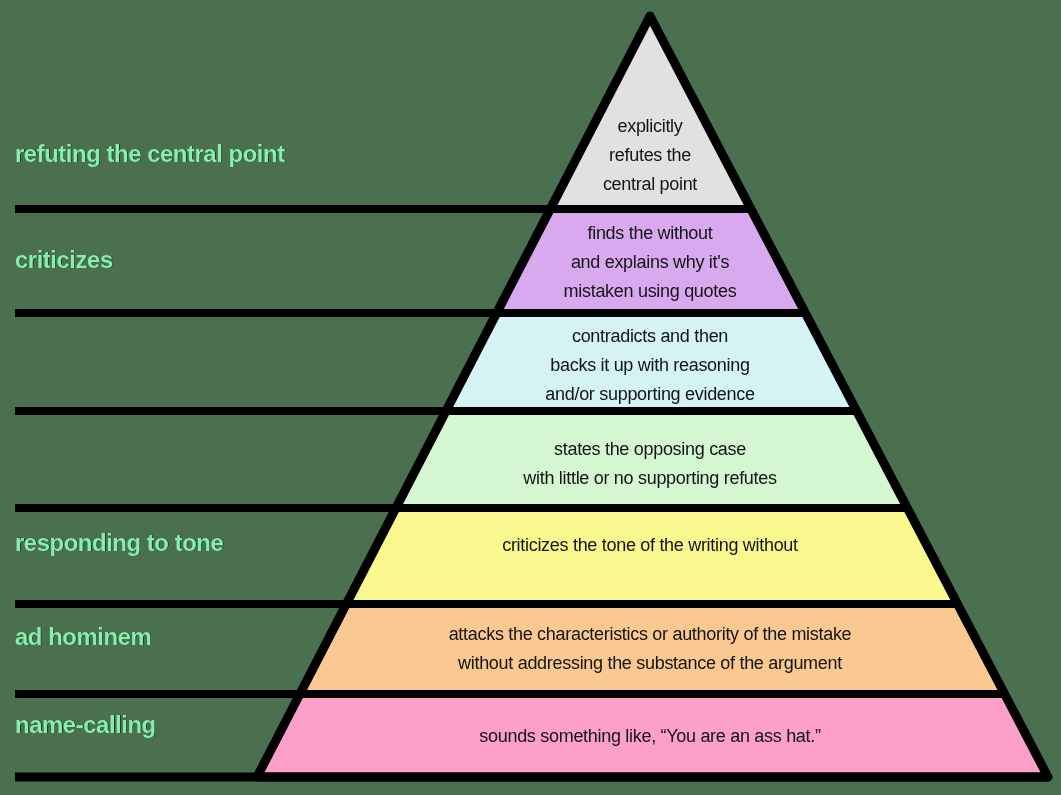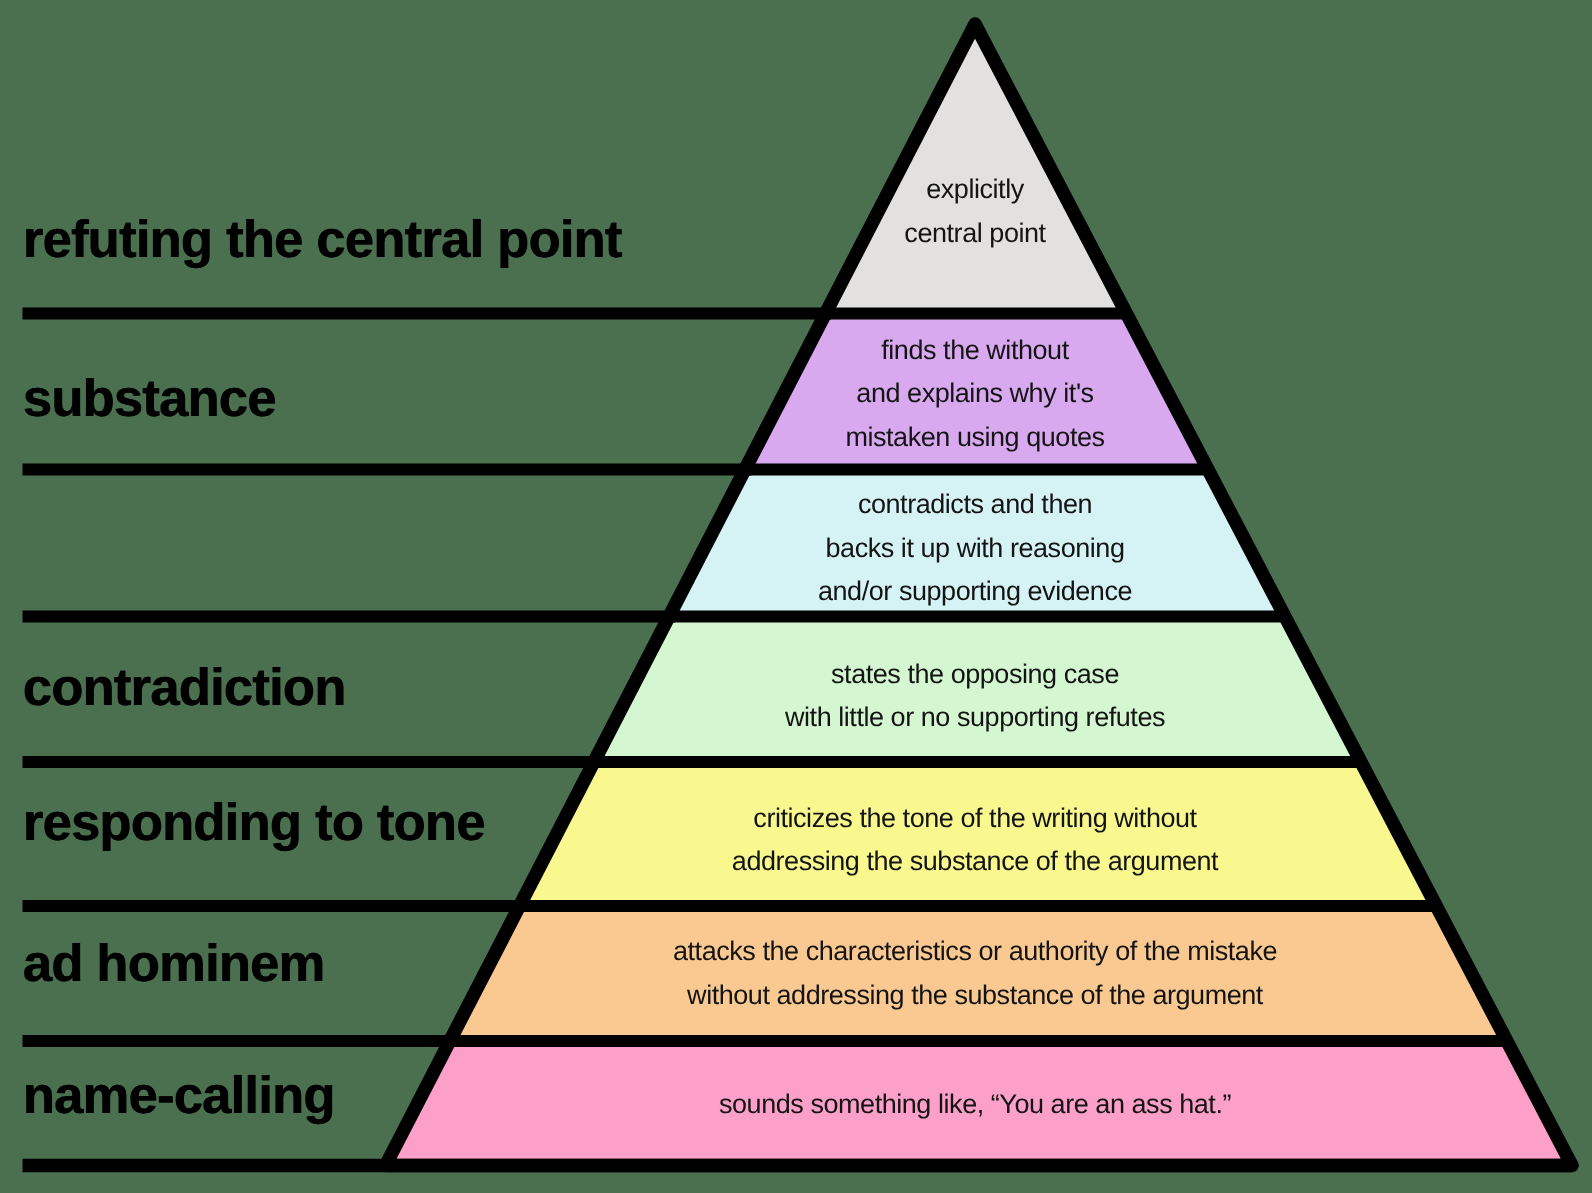--- a/index.html
+++ b/index.html
@@ -19,23 +19,23 @@
     height: 795px;
   }
   .stage > svg {
     position: absolute;
     left: 0;
     top: 0;
   }
   .side-label {
     position: absolute;
     left: 15px;
-    font-size: 35px;
+    font-size: 24px;
     font-weight: bold;
-    color: #000000;
+    color: #86efac;
     letter-spacing: -0.5px;
     white-space: nowrap;
     text-shadow: 0.5px 0 0 #000;
     line-height: 1;
   }
   .band-text {
     position: absolute;
     left: 650px;
     transform: translateX(-50%);
     text-align: center;
@@ -74,47 +74,46 @@
     <line x1="495" y1="313" x2="807" y2="313" stroke="#000" stroke-width="8"></line>
     <line x1="444" y1="411" x2="859" y2="411" stroke="#000" stroke-width="8"></line>
     <line x1="394" y1="508" x2="909" y2="508" stroke="#000" stroke-width="8"></line>
     <line x1="344" y1="604" x2="960" y2="604" stroke="#000" stroke-width="8"></line>
     <line x1="298" y1="694" x2="1007" y2="694" stroke="#000" stroke-width="8"></line>
 
     <polygon points="650,16 1048,777 257,777" fill="none" stroke="#000" stroke-width="9" stroke-linejoin="round"></polygon>
   </svg>
 
   <div class="side-label" style="top:142px">refuting the central point</div>
-  <div class="side-label" style="top:248px">substance</div>
-  <div class="side-label" style="top:441px">contradiction</div>
+  <div class="side-label" style="top:248px">criticizes</div>
   <div class="side-label" style="top:531px">responding to tone</div>
   <div class="side-label" style="top:625px">ad hominem</div>
   <div class="side-label" style="top:713px">name-calling</div>
 
   <div class="band-text" style="top:112px">
     <span>explicitly</span>
+    <span>refutes the</span>
     <span>central point</span>
   </div>
   <div class="band-text" style="top:219px">
     <span>finds the without</span>
     <span>and explains why it's</span>
     <span>mistaken using quotes</span>
   </div>
   <div class="band-text" style="top:322px">
     <span>contradicts and then</span>
     <span>backs it up with reasoning</span>
     <span>and/or supporting evidence</span>
   </div>
   <div class="band-text" style="top:435px">
     <span>states the opposing case</span>
     <span>with little or no supporting refutes</span>
   </div>
   <div class="band-text" style="top:531px">
     <span>criticizes the tone of the writing without</span>
-    <span>addressing the substance of the argument</span>
   </div>
   <div class="band-text" style="top:620px">
     <span>attacks the characteristics or authority of the mistake</span>
     <span>without addressing the substance of the argument</span>
   </div>
   <div class="band-text" style="top:722px">
     <span>sounds something like, “You are an ass hat.”</span>
   </div>
 
 </div>

